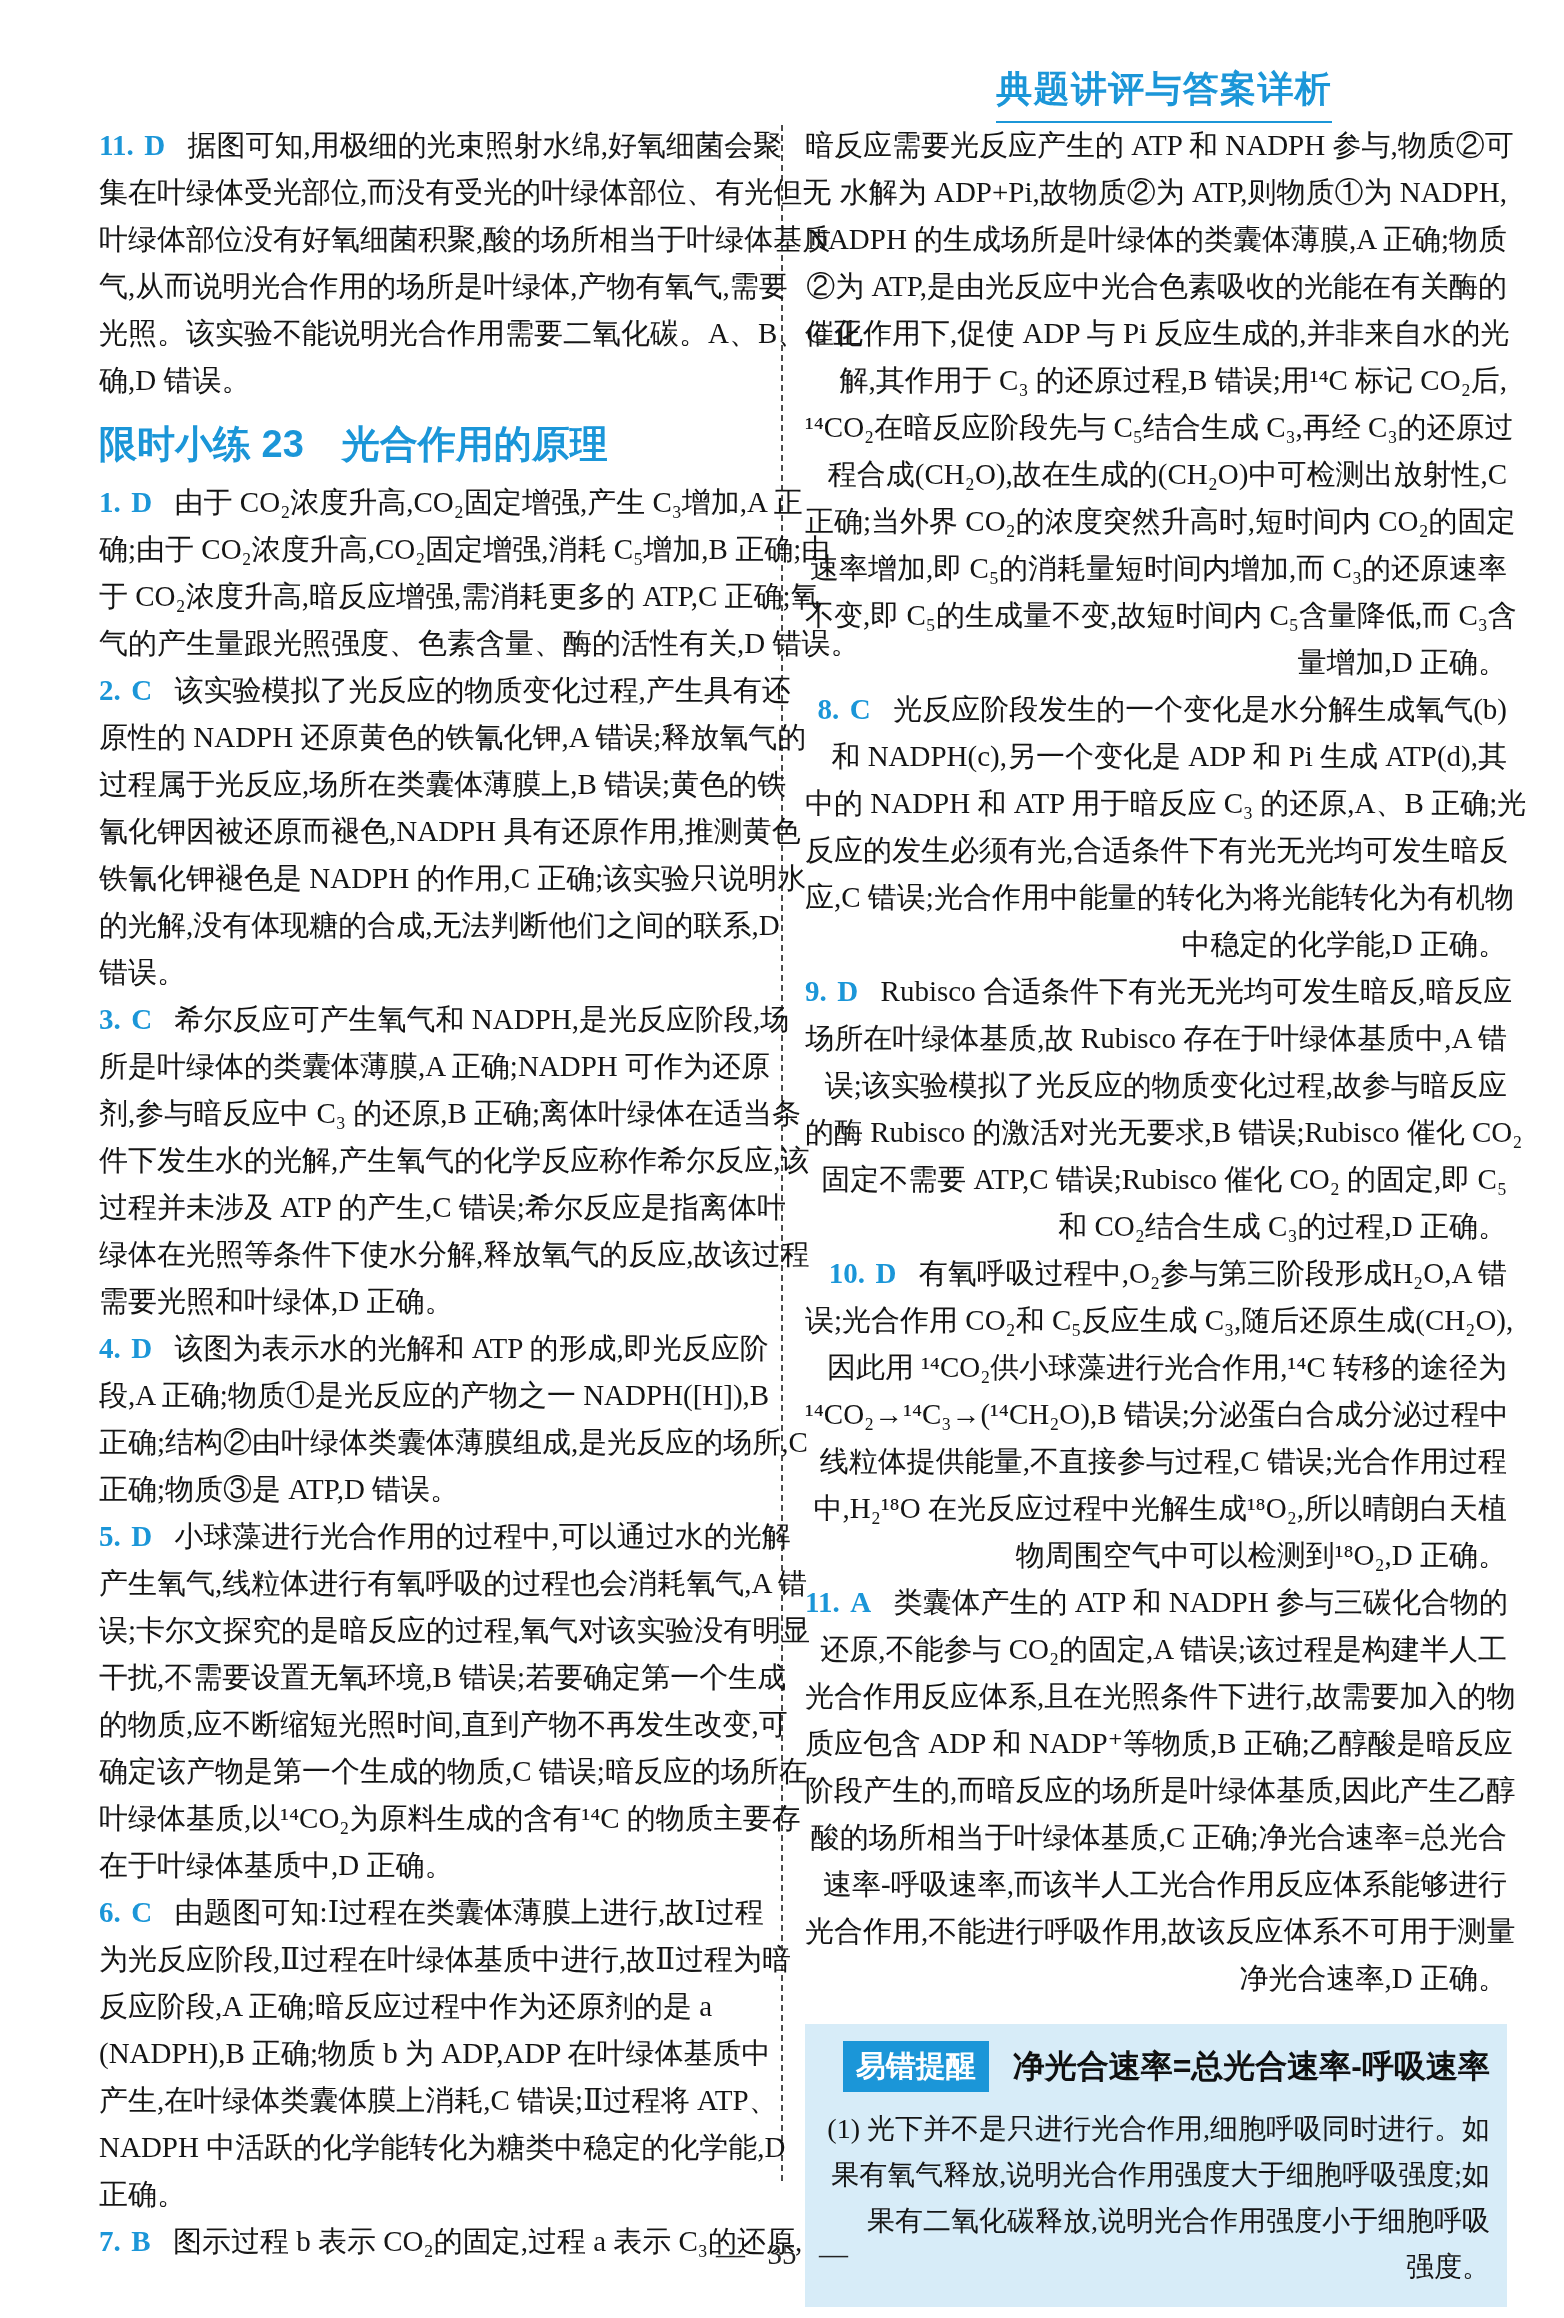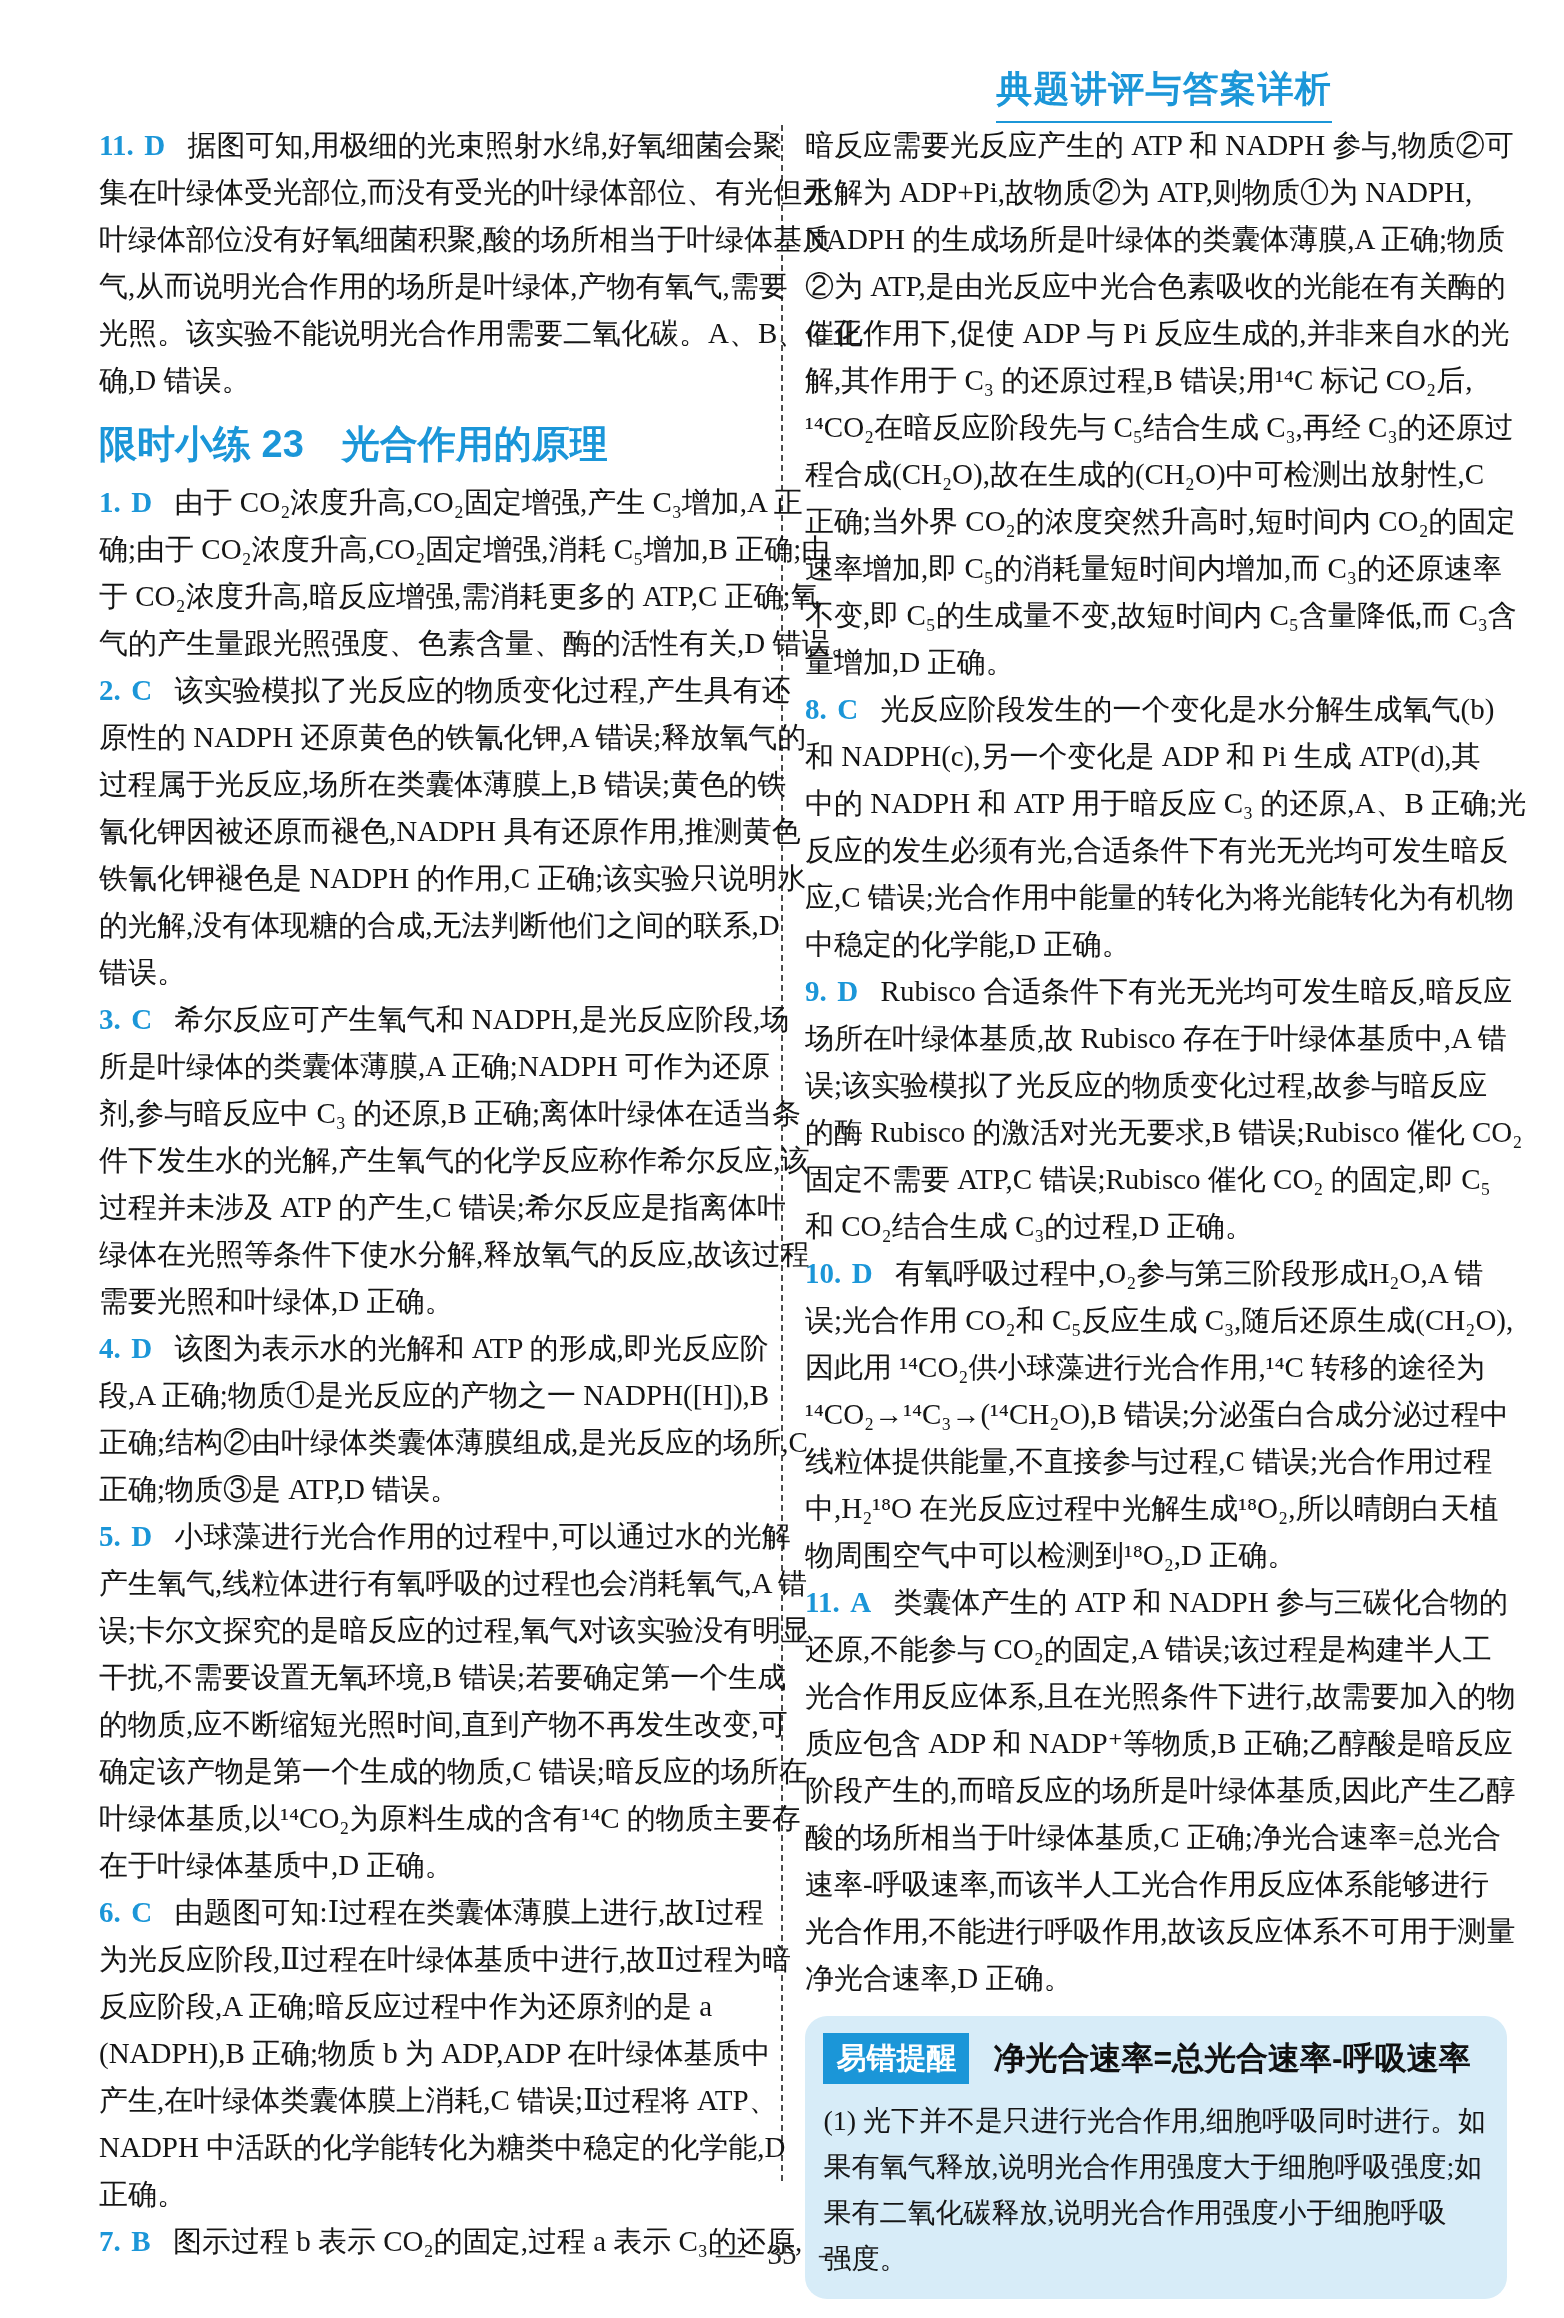--- a/index.html
+++ b/index.html
@@ -22,36 +22,36 @@
 
   .divider{
     position:absolute; left:781px; top:125px; height:2056px; width:0;
     border-left:2px dashed #4a4a4a;
   }
 
   .col{
     position:absolute; top:122px; font-size:29px; line-height:47px;
   }
   .col-left{ left:99px; width:669px; }
-  .col-right{ left:805px; width:702px; }
+  .col-right{ left:805px; width:702px;text-align:right; }
 
   .line{ white-space:nowrap; height:47px; }
   .num{ color:var(--accent); font-weight:bold; margin-right:10.5px; }
   .ans{ color:var(--accent); font-weight:bold; margin-right:22.4px; }
 
   .section-heading{
     text-align:left; margin:13px 0 8px;
     font-family:"Liberation Sans","DejaVu Sans",sans-serif;
     font-weight:bold; font-size:38px; color:var(--accent);
     line-height:54px; white-space:nowrap;
   }
 
   .tip-box{
-    margin-top:14px; background:var(--boxbg);
-    padding:16px 17px 17px 18.4px; width:100%;border-radius:22px;
+    margin-top:22px; background:var(--boxbg);
+    padding:16px 17px 17px 18.4px; width:100%;
   }
   .tip-badge{
     display:inline-block; background:var(--accent); color:#ffffff;
     font-family:"Liberation Sans","DejaVu Sans",sans-serif;
     font-weight:bold; font-size:30px; line-height:30px;
     padding:10.5px 13px; margin-right:24px; vertical-align:middle;
     white-space:nowrap;
   }
   .tip-title{
     font-family:"Liberation Sans","DejaVu Sans",sans-serif;

